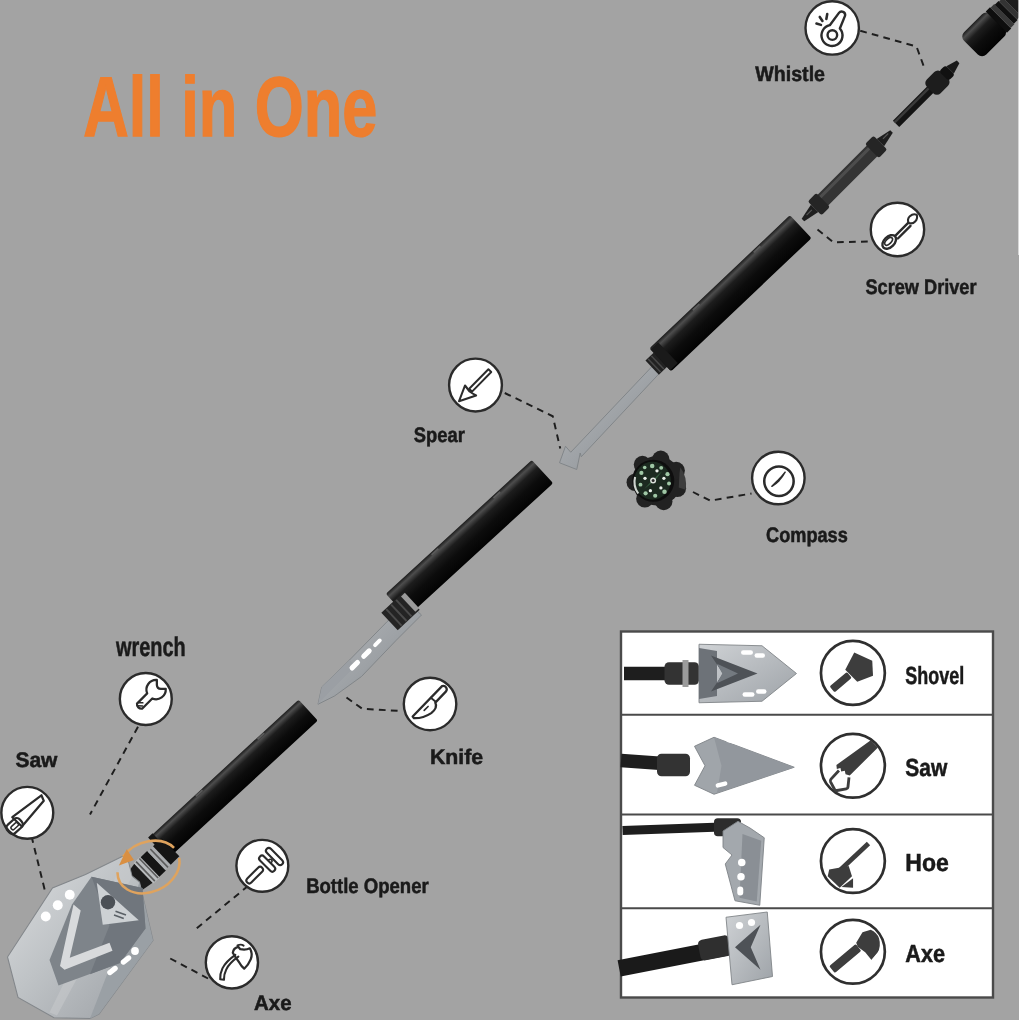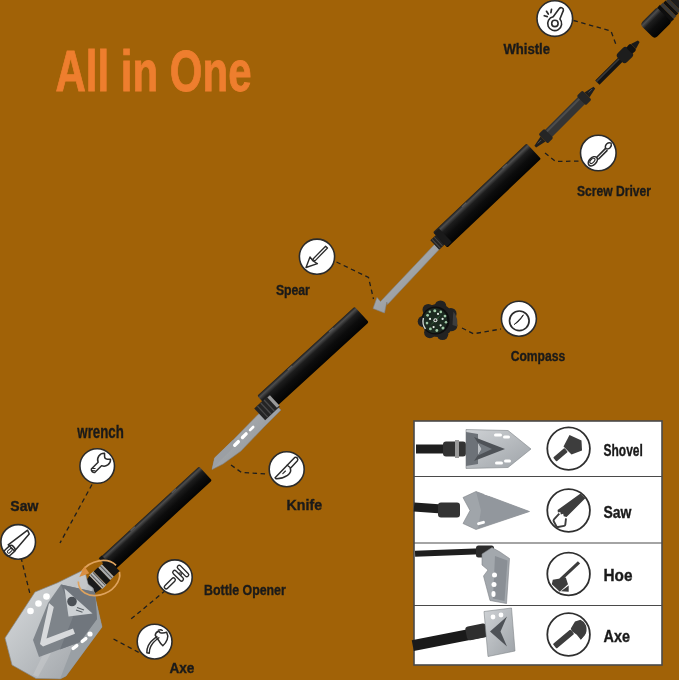--- a/index.html
+++ b/index.html
@@ -1,16 +1,16 @@
 <!DOCTYPE html>
 <html><head>
 <meta charset="utf-8">
 <style>
   html,body{margin:0;padding:0;background:#fff;}
-  #canvas{position:relative;width:679px;height:680px;overflow:hidden;background:#a16207;
+  #canvas{position:relative;width:679px;height:680px;overflow:hidden;background:#a3a3a3;
     font-family:"Liberation Sans",sans-serif;text-align:center;}
   svg{position:absolute;left:0;top:0;}
 </style>
 </head>
 <body>
 <div id="canvas">
 <svg width="679" height="680" viewBox="0 0 679 680">
 <defs>
   <linearGradient id="tube" x1="0" y1="0" x2="0" y2="1">
     <stop offset="0" stop-color="#1c1c1c"></stop>

